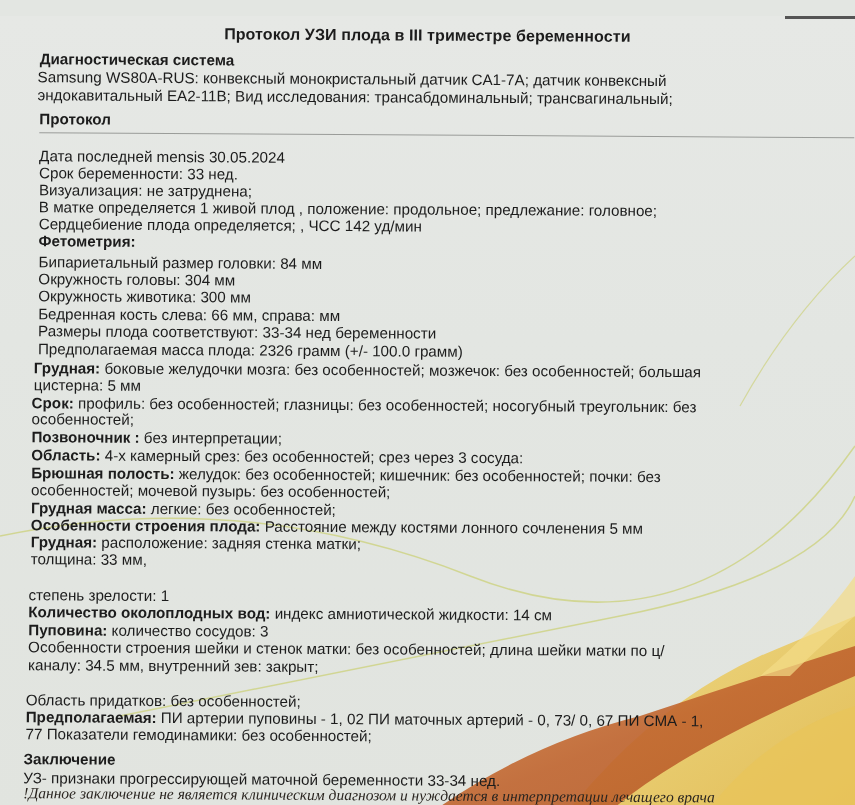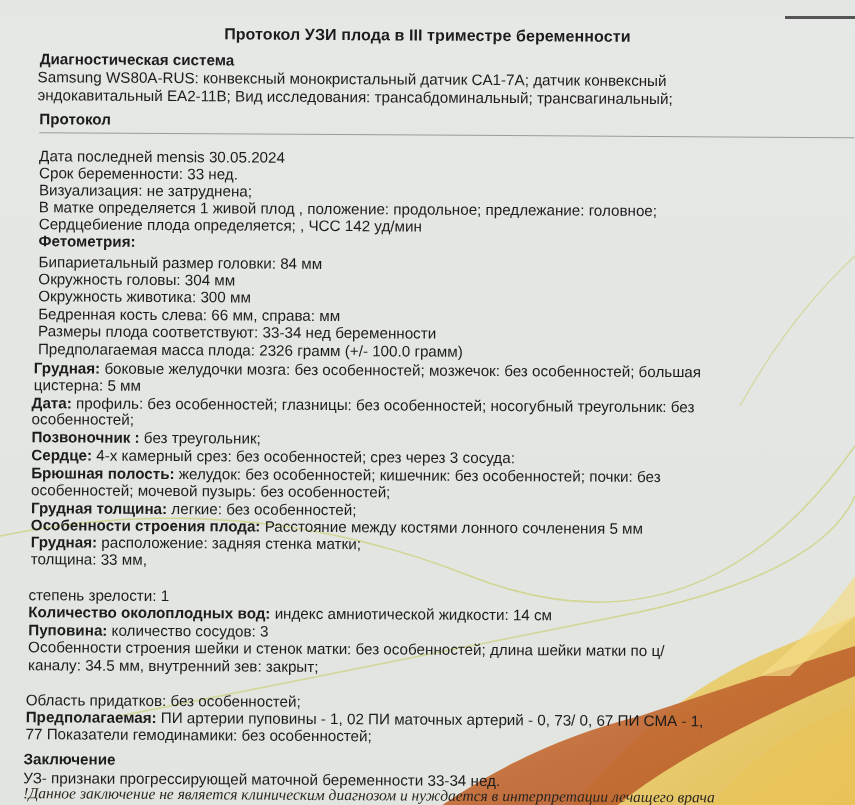--- a/index.html
+++ b/index.html
@@ -86,27 +86,27 @@
 
     <div class="line" style="top:237px">Бипариетальный размер головки: 84 мм</div>
     <div class="line" style="top:254px">Окружность головы: 304 мм</div>
     <div class="line" style="top:271px">Окружность животика: 300 мм</div>
     <div class="line" style="top:289px">Бедренная кость слева: 66 мм, справа:  мм</div>
     <div class="line" style="top:306px">Размеры плода соответствуют: 33-34 нед беременности</div>
     <div class="line" style="top:324px">Предполагаемая масса плода: 2326 грамм (+/- 100.0 грамм)</div>
 
     <div class="line" style="top:343px; left:36px"><span class="h">Грудная:</span><span> боковые желудочки мозга: без особенностей; мозжечок: без особенностей;   большая</span></div>
     <div class="line" style="top:360px; left:36px">цистерна:  5 мм</div>
-    <div class="line" style="top:378px; left:34px"><span class="h">Дата:</span><span> профиль: без особенностей; глазницы: без особенностей; носогубный треугольник: без</span></div>
+    <div class="line" style="top:378px; left:34px"><span class="h">Срок:</span><span> профиль: без особенностей; глазницы: без особенностей; носогубный треугольник: без</span></div>
     <div class="line" style="top:394px; left:34px">особенностей;</div>
-    <div class="line" style="top:412px; left:34px"><span class="h">Позвоночник  :</span><span> без треугольник;</span></div>
-    <div class="line" style="top:430px; left:34px"><span class="h">Сердце:</span><span> 4-х камерный срез: без особенностей;   срез через 3 сосуда:</span></div>
+    <div class="line" style="top:412px; left:34px"><span class="h">Позвоночник  :</span><span> без интерпретации;</span></div>
+    <div class="line" style="top:430px; left:34px"><span class="h">Область:</span><span> 4-х камерный срез: без особенностей;   срез через 3 сосуда:</span></div>
     <div class="line" style="top:448px; left:34px"><span class="h">Брюшная полость:</span><span> желудок: без особенностей; кишечник: без особенностей; почки: без</span></div>
     <div class="line" style="top:465px; left:34px">особенностей; мочевой пузырь: без особенностей;</div>
-    <div class="line" style="top:483px; left:34px"><span class="h">Грудная толщина:</span><span> легкие:  без особенностей;</span></div>
+    <div class="line" style="top:483px; left:34px"><span class="h">Грудная масса:</span><span> легкие:  без особенностей;</span></div>
     <div class="line" style="top:500px; left:34px"><span class="h">Особенности строения плода:</span><span>   Расстояние между костями лонного сочленения 5 мм</span></div>
 
     <div class="line" style="top:517px; left:34px"><span class="h">Грудная:</span><span> расположение: задняя стенка матки;</span></div>
     <div class="line" style="top:534px; left:34px">толщина: 33 мм,</div>
     <div class="line" style="top:570px; left:32px">степень зрелости:  1</div>
 
     <div class="line" style="top:587px; left:32px"><span class="h">Количество околоплодных вод:</span><span> индекс амниотической жидкости:  14 см</span></div>
     <div class="line" style="top:605px; left:32px"><span class="h">Пуповина:</span><span> количество сосудов: 3</span></div>
     <div class="line" style="top:622px; left:32px">Особенности строения шейки и стенок матки: без особенностей;  длина шейки матки по ц/</div>
     <div class="line" style="top:640px; left:32px">каналу: 34.5 мм, внутренний зев: закрыт;</div>

